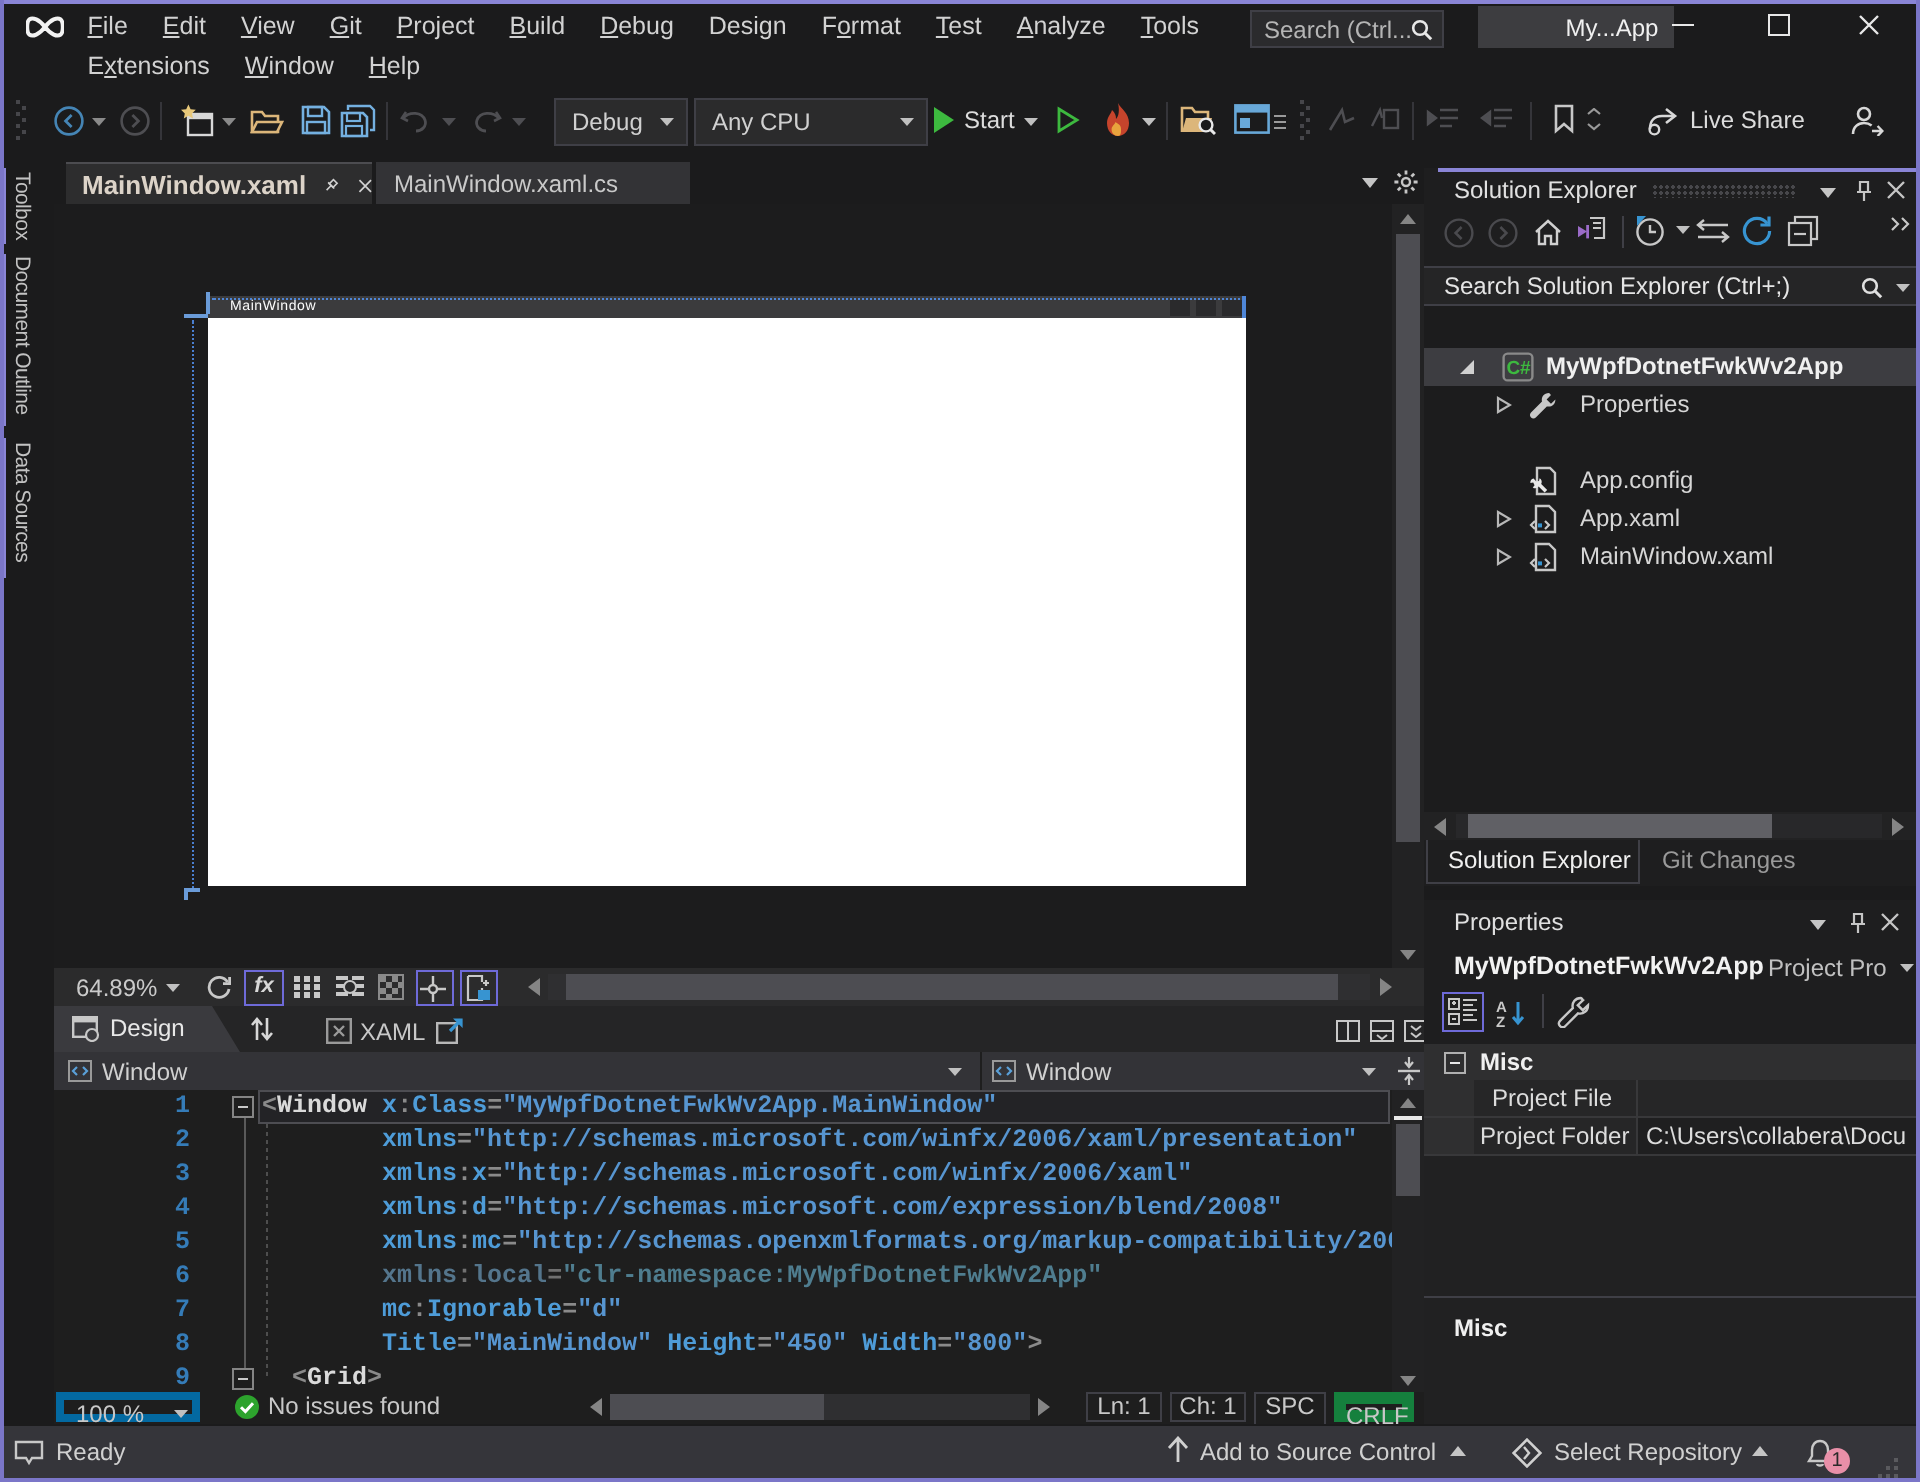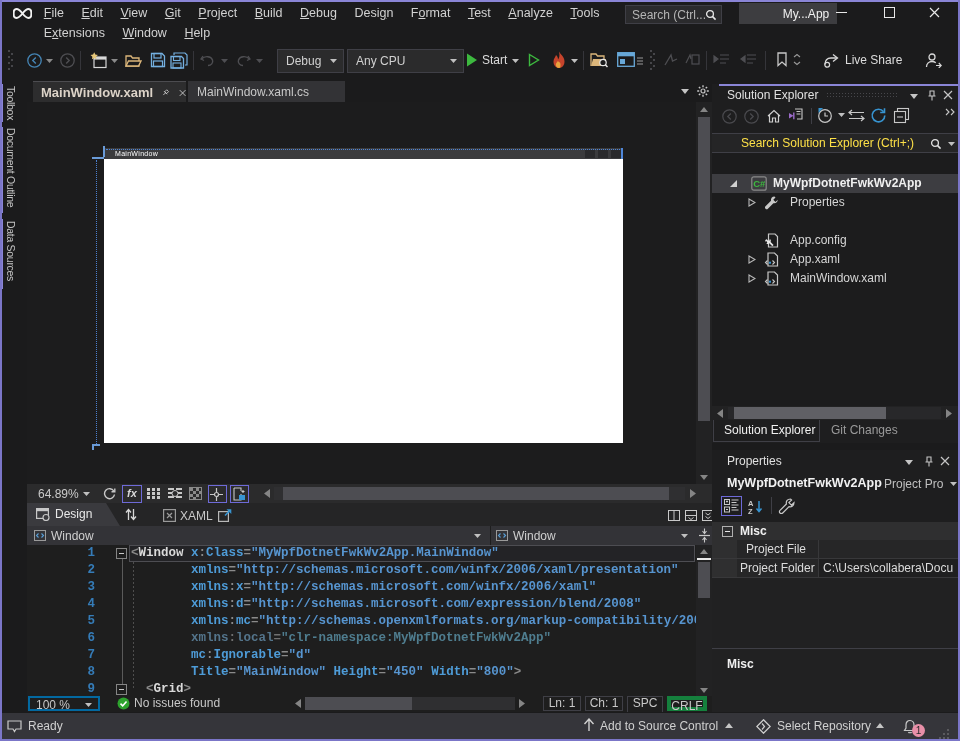--- a/index.html
+++ b/index.html
@@ -474,21 +474,21 @@
   <svg class="abs" style="left:700px;top:549px;" width="8" height="5" viewBox="0 0 8 5">
       <path d="M4 0 L8 5 L0 5 Z" fill="#858585"></path>
     </svg>
   <div class="abs" style="left:697px;top:558px;width:14px;height:2px;background:#e8e8e8;"></div>
   <div class="abs" style="left:698px;top:562px;width:12px;height:36px;background:#4d4d52;"></div>
   <svg class="abs" style="left:700px;top:688px;" width="8" height="5" viewBox="0 0 8 5">
       <path d="M0 0 L8 0 L4 5 Z" fill="#858585"></path>
     </svg>
 
   <div class="abs" id="estatus" style="left:27px;top:696px;width:685px;height:16px;background:#1e1e1e;">
-    <div class="abs" style="left:1px;top:0;width:72px;height:15px;border:2px solid #0369a1;box-sizing:border-box;text-align:center;">
+    <div class="abs" style="left:1px;top:0;width:72px;height:15px;border:4px solid #0369a1;box-sizing:border-box;text-align:center;">
       <span style="position:absolute;left:6px;top:0;color:#c8c8c8;">100 %</span>
       <svg style="position:absolute;left:55px;top:5px;" width="7" height="4" viewBox="0 0 7 4">
           <path d="M0 0 L7 0 L3.5 4 Z" fill="#c0c0c0"></path>
         </svg>
     </div>
     <svg class="abs" style="left:90px;top:1px;" width="13" height="13" viewBox="0 0 13 13">
       <circle cx="6.5" cy="6.5" r="6" fill="#2da32d"></circle>
       <path d="M3.5 6.6 L5.7 8.8 L9.5 4.6" fill="none" stroke="#ffffff" stroke-width="1.5"></path>
     </svg>
     <div class="abs" style="left:107px;top:0;color:#c8c8c8;">No issues found</div>
@@ -497,21 +497,21 @@
       </svg>
     <div class="abs" style="left:278px;top:1px;width:210px;height:13px;background:#2f2f31;">
       <div class="abs" style="left:0;top:0;width:107px;height:13px;background:#4d4d52;"></div>
     </div>
     <svg class="abs" style="left:492px;top:3px;" width="6" height="9" viewBox="0 0 6 9">
         <path d="M0 0 L6 4.5 L0 9 Z" fill="#858585"></path>
       </svg>
     <div class="abs" style="left:516px;top:0;width:38px;height:15px;border:1px solid #3f3f46;box-sizing:border-box;color:#c8c8c8;text-align:center;line-height:13px;">Ln: 1</div>
     <div class="abs" style="left:558px;top:0;width:38px;height:15px;border:1px solid #3f3f46;box-sizing:border-box;color:#c8c8c8;text-align:center;line-height:13px;">Ch: 1</div>
     <div class="abs" style="left:600px;top:0;width:36px;height:33px;border:1px solid #3f3f46;box-sizing:border-box;color:#c8c8c8;text-align:center;line-height:13px;">SPC</div>
-    <div class="abs" style="left:640px;top:0;width:40px;height:15px;border:4px solid #15803d;box-sizing:border-box;color:#c8c8c8;text-align:center;line-height:13px;">CRLF</div>
+    <div class="abs" style="left:640px;top:0;width:40px;height:15px;border:6px solid #15803d;box-sizing:border-box;color:#c8c8c8;text-align:center;line-height:13px;">CRLF</div>
   </div>
 
   <div class="abs" id="rightdock" style="left:712px;top:78px;width:248px;height:634px;background:#1e1e1f;">
     <div class="abs" style="left:0;top:0;width:248px;height:6px;background:#1b1b1c;"></div>
     <div class="abs" style="left:7px;top:6px;width:241px;height:2px;background:#8a85d6;"></div>
 
     <div class="abs" style="left:15px;top:10px;color:#e0e0e0;">Solution Explorer</div>
     <div class="abs" style="left:114px;top:14px;width:72px;height:7px;background-image:radial-gradient(#47474b 0.8px,transparent 0.9px);background-size:3px 3px;"></div>
     <svg class="abs" style="left:198px;top:16px;" width="8" height="5" viewBox="0 0 8 5">
         <path d="M0 0 L8 0 L4 5 Z" fill="#c5c5c5"></path>
@@ -560,21 +560,21 @@
     <svg class="abs" style="left:181px;top:29px;" width="17" height="17" viewBox="0 0 17 17">
       <rect x="4.5" y="1.5" width="11" height="11" fill="none" stroke="#c8c8c8" stroke-width="1.1"></rect>
       <rect x="1.5" y="4.5" width="11" height="11" fill="#1e1e1f" stroke="#c8c8c8" stroke-width="1.1"></rect>
       <path d="M4 10 L10 10" stroke="#c8c8c8" stroke-width="1.1"></path>
     </svg>
     <svg class="abs" style="left:233px;top:30px;" width="10" height="8" viewBox="0 0 10 8">
       <path d="M1 1 L4 4 L1 7 M6 1 L9 4 L6 7" fill="none" stroke="#c8c8c8" stroke-width="1.1"></path>
     </svg>
 
     <div class="abs" style="left:0;top:55px;width:248px;height:20px;background:#252526;border-top:1px solid #3f3f46;border-bottom:1px solid #3f3f46;box-sizing:border-box;">
-      <div class="abs" style="left:29px;top:2px;color:#fde047;">Search Solution Explorer (Ctrl+;)</div>
+      <div class="abs" style="left:10px;top:2px;color:#e5e5e5;">Search Solution Explorer (Ctrl+;)</div>
       <svg class="abs" style="left:218px;top:4px;" width="12" height="12" viewBox="0 0 12 12">
         <circle cx="5" cy="5" r="3.4" fill="none" stroke="#e0e0e0" stroke-width="1.3"></circle>
         <path d="M7.6 7.6 L10.6 10.6" stroke="#e0e0e0" stroke-width="1.5"></path>
       </svg>
       <svg class="abs" style="left:236px;top:8px;" width="7" height="4" viewBox="0 0 7 4">
           <path d="M0 0 L7 0 L3.5 4 Z" fill="#c0c0c0"></path>
         </svg>
     </div>
 
     <div class="abs" style="left:0;top:75px;width:248px;height:253px;background:#1c1c1d;">

